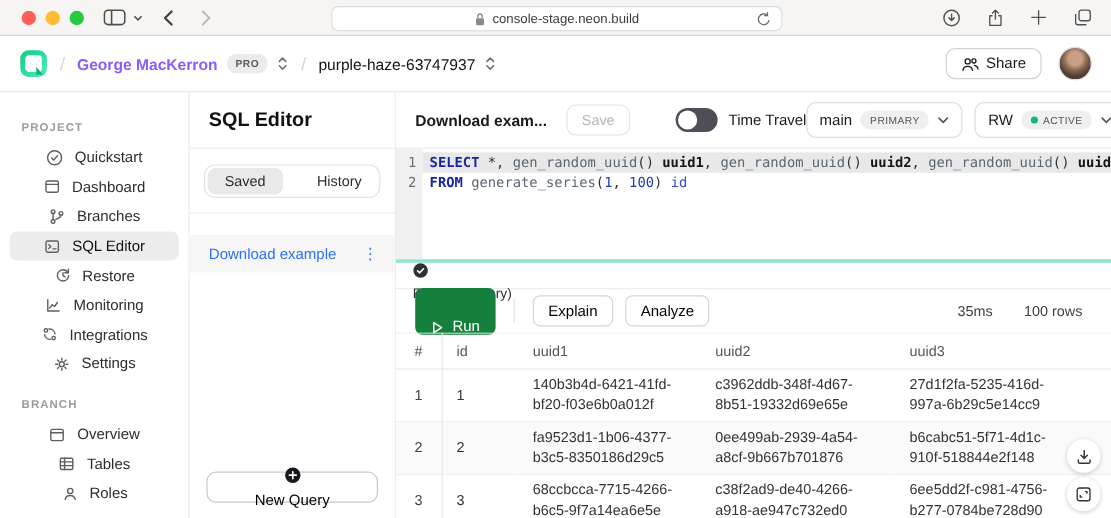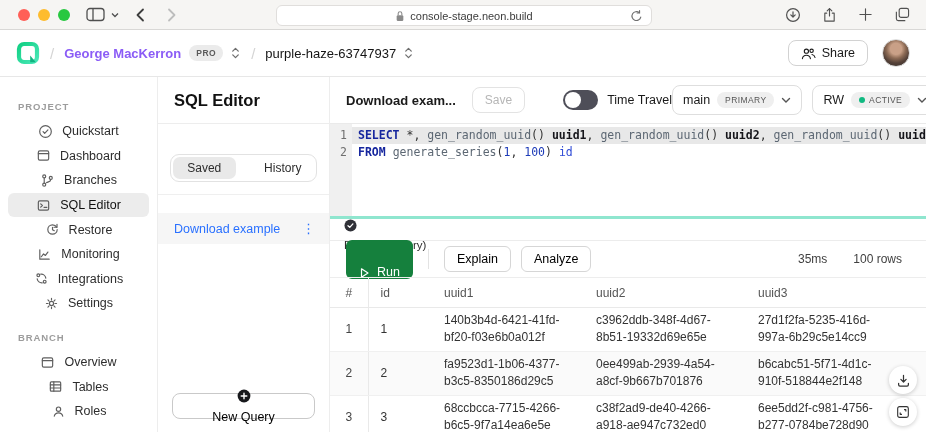--- a/index.html
+++ b/index.html
@@ -37,21 +37,21 @@
   
   .sidebar { width:158px; border-right:1px solid #ededed; padding-top:12px; overflow:hidden; flex-shrink:0; }
   .side-label { font-size:9.5px; font-weight:600; color:#9c9c9c; letter-spacing:.9px; padding:0 18px; margin:12px 0 7px; }
   .side-item { display:flex; align-items:center; gap:9px; height:24.6px; padding:0 10px; margin:0 8px; border-radius:6px; font-size:12.5px; color:#2d2d2d; cursor:pointer;justify-content:center; }
   .side-item .icn { color:#5f5f5f; flex-shrink:0; }
   .side-item.active { background:#ececec; font-weight:500; color:#111; }
 
   
   .middle { width:172px; border-right:1px solid #ededed; display:flex; flex-direction:column; flex-shrink:0; }
   .middle-header { height:47px; border-bottom:1px solid #ededed; display:flex; align-items:center; padding:0 16px; font-size:16.5px; font-weight:700; color:#111; flex-shrink:0; }
-  .tabs { margin:30px 12px 12px; border:1px solid #e2e2e2; border-radius:9px; display:flex; padding:2px;gap:16px; }
+  .tabs { margin:13px 12px 12px; border:1px solid #e2e2e2; border-radius:9px; display:flex; padding:2px;gap:16px; }
   .tab { flex:1; height:22px; display:flex; align-items:center; justify-content:center; font-size:12px; border-radius:7px; color:#2d2d2d; cursor:pointer; }
   .tab.active { background:#e9e9e9; font-weight:500; }
   .middle-divider { border-bottom:1px solid #efefef; }
   .saved-item { margin-top:18px; background:#f6f6f6; height:31px; display:flex; align-items:center; justify-content:space-between; padding:0 14px 0 16px; font-size:12.5px; color:#2970ff; cursor:pointer; }
   .kebab { color:#2970ff; font-size:13px; letter-spacing:0; cursor:pointer; }
   .middle-spacer { flex:1; }
   .new-query { margin:0 14px 13px; height:26px; border:1px solid #c9c9c9; border-radius:8px; display:flex; align-items:center; justify-content:center; gap:7px; font-size:12.5px; font-weight:500; background:#fff; cursor:pointer;flex-direction:column; }
 
   
   .main { flex:1; display:flex; flex-direction:column; min-width:0; position:relative; }

